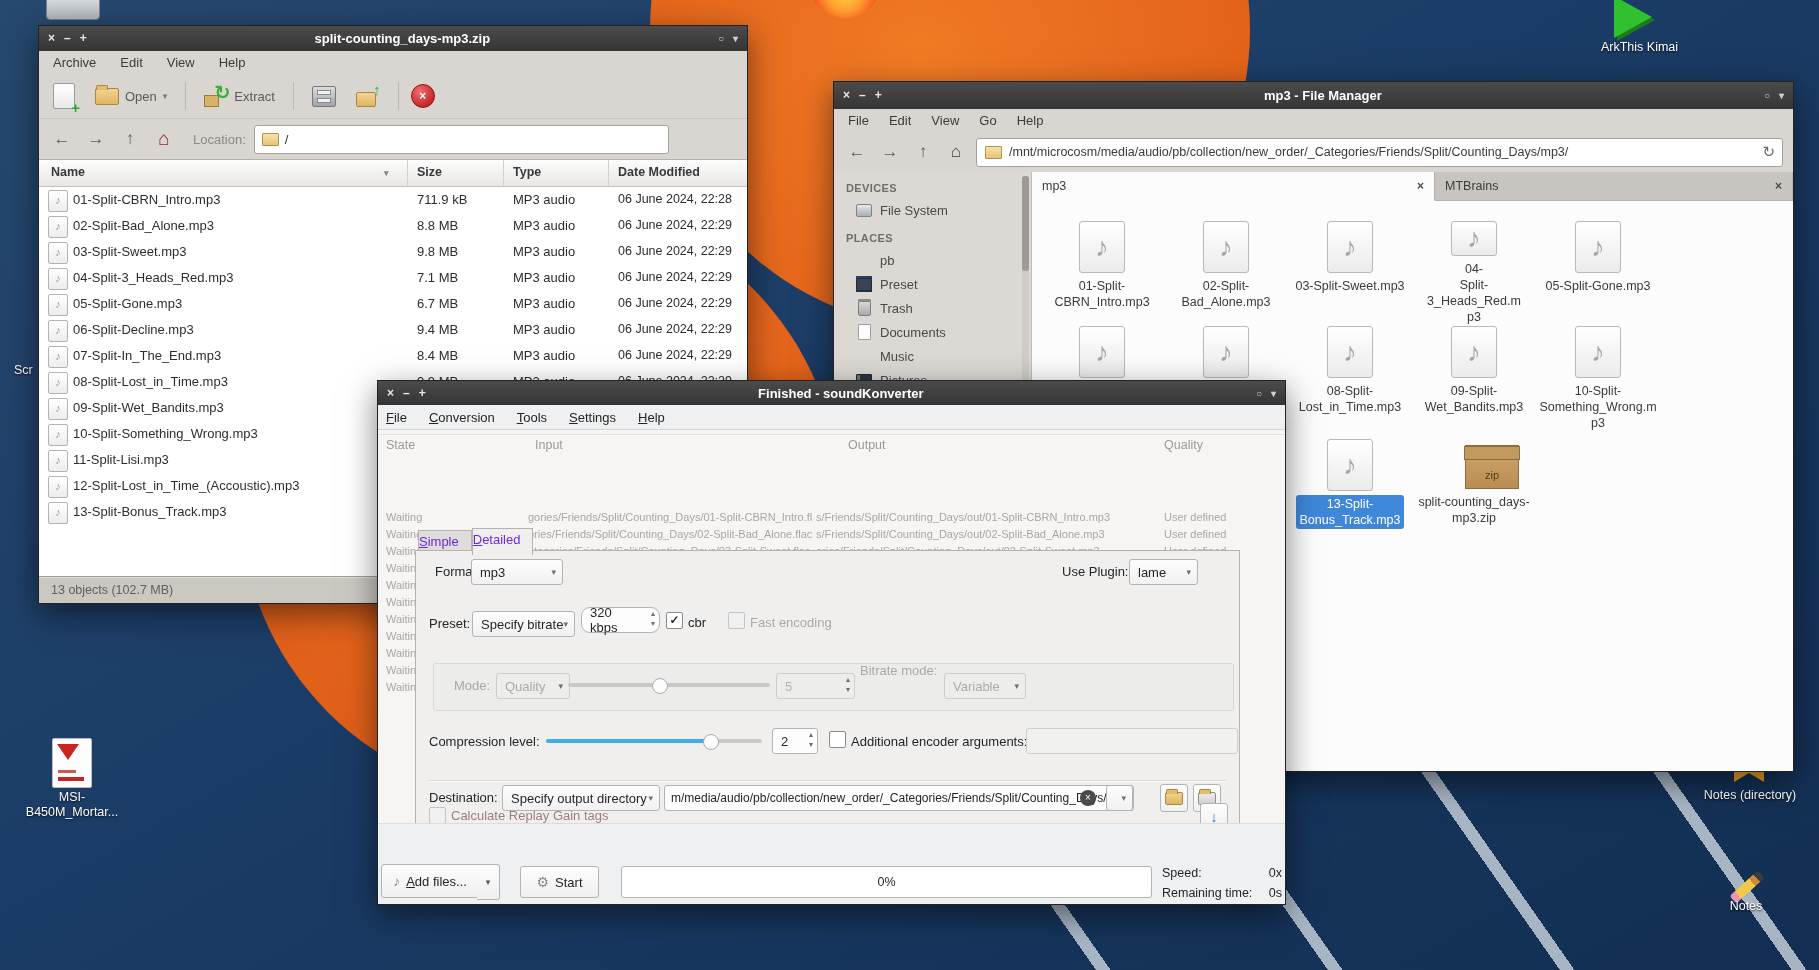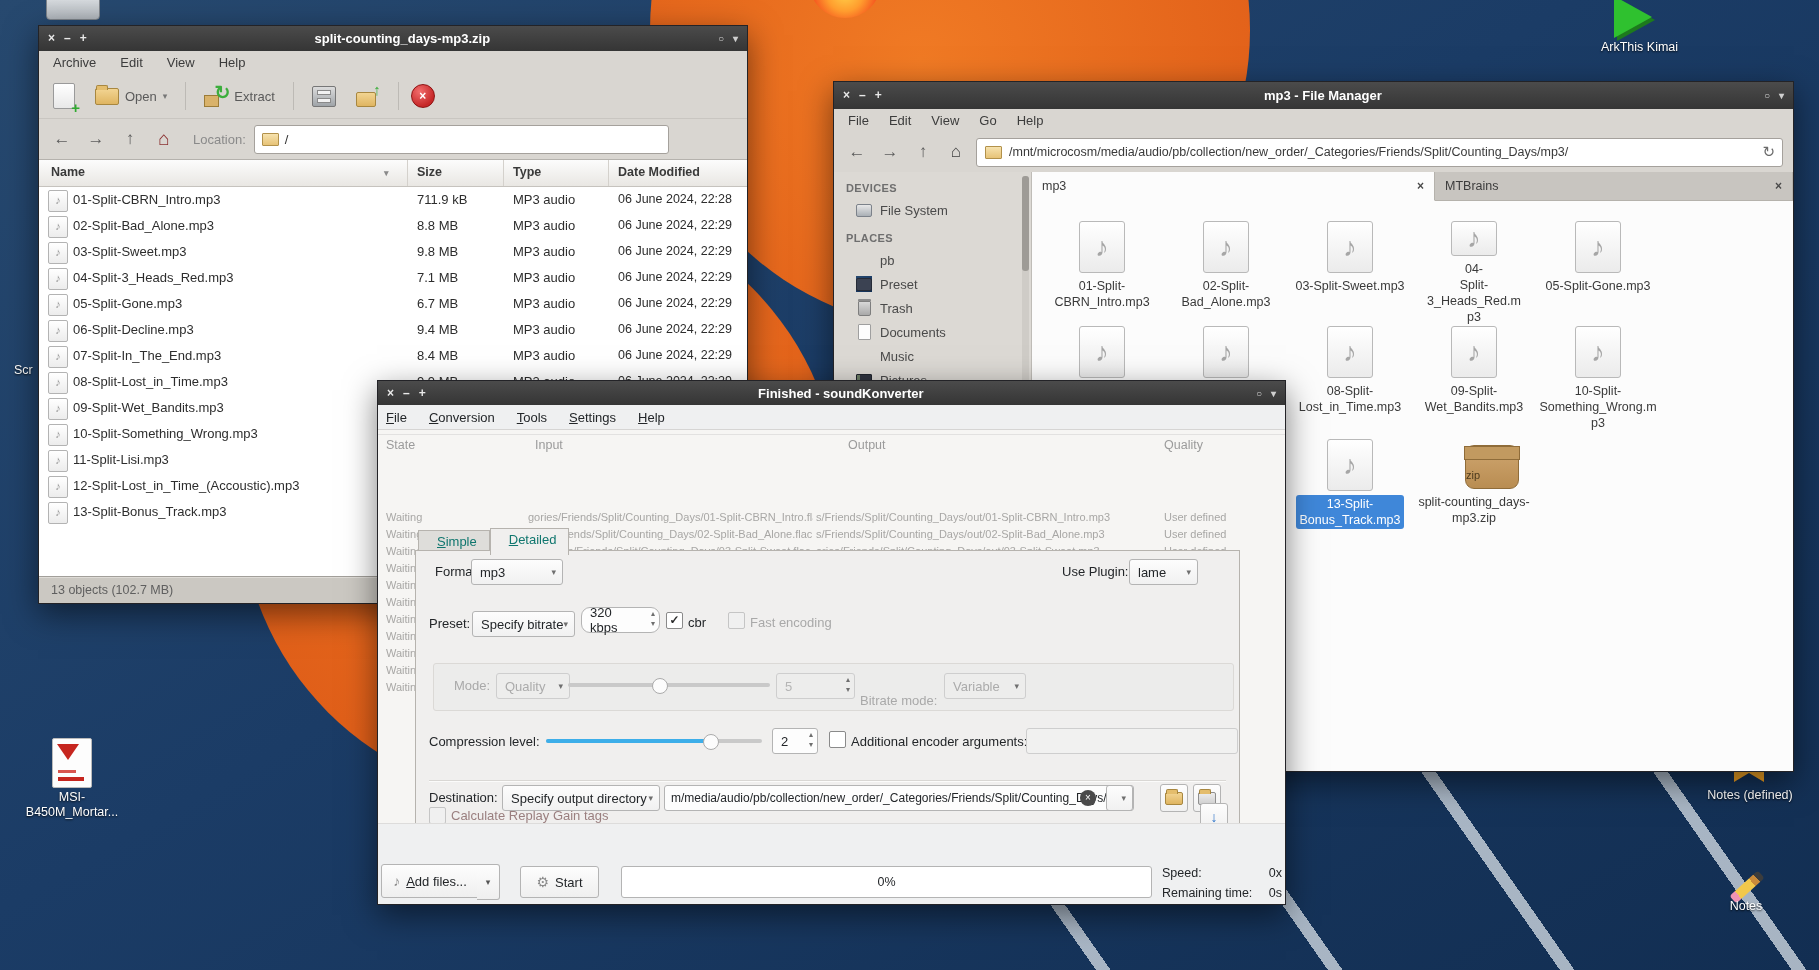--- a/index.html
+++ b/index.html
@@ -116,21 +116,21 @@
   .ftab.inactive{background:#c8c5c0;}
   .ftab:nth-child(1){width:382px;} .ftab:nth-child(2){flex:1;}
   .fm-files{flex:1;background:#fcfcfc;position:relative;overflow:hidden;}
   .fgrid{position:absolute;left:8px;top:20px;display:grid;grid-template-columns:repeat(5,124px);
     grid-template-rows:105px 113px auto;}
   .fcell{display:flex;flex-direction:column;align-items:center;width:124px;}
   .fcell.none{visibility:hidden;}
   .ficon{width:44px;height:50px;background:linear-gradient(#ffffff,#ebebeb);border:1px solid #b9b9b9;border-radius:3px;
     display:flex;align-items:center;justify-content:center;color:#a6a6a6;font-size:27px;}
   .fzip{display:none;width:52px;height:42px;margin-top:6px;background:linear-gradient(#cfa670,#b98d52);
-    border:1px solid #8f6c39;border-radius:9px;position:relative;text-align:left;margin-left:36px;}
+    border:1px solid #8f6c39;border-radius:0;position:relative;text-align:center;margin-left:36px;}
   .fzip b{color:#4c3a1d;font-size:11px;font-weight:normal;line-height:58px;}
   .fzip::before{content:"";position:absolute;left:-2px;top:0;right:-2px;height:12px;background:#c29a60;border:1px solid #8f6c39;}
   .fcell.zip .fzip{display:block;}
   .flabel{margin-top:4px;font-size:12.5px;line-height:16px;color:#3a3a3a;text-align:center;white-space:pre-line;
     padding:1px 4px;border-radius:3px;}
   .fcell.selected .flabel{background:#3f87d9;color:#fff;}
   .fm-status{height:28px;background:#cbc8c2;border-top:1px solid #a29f9a;display:flex;align-items:center;
     font-size:12.5px;color:#5f5f5f;flex:none;box-shadow:inset 0 1px 0 #dedbd6;}
   .fm-status span{margin-left:452px;}
 
@@ -143,21 +143,21 @@
   .sk-list{flex:1;position:relative;background:#f6f5f3;overflow:hidden;}
   .sk-lhead{position:absolute;left:0;right:0;top:4px;height:20px;color:#9b9b9b;font-size:12.5px;border-top:1px solid #e2e1e0;}
   .sk-lhead span{position:absolute;top:3px;}
   .skrow{position:absolute;left:0;right:0;height:17px;font-size:11px;color:#a8a7a5;}
   .skrow span{position:absolute;top:6px;white-space:nowrap;overflow:hidden;}
   .sk-state{left:8px;width:130px;} .sk-in{left:150px;width:285px;} .sk-out{left:438px;width:300px;} .sk-q{left:786px;width:110px;}
 
   
   .dlg{position:absolute;left:37px;top:98px;width:825px;height:345px;z-index:5;}
   .dtabs{position:absolute;left:3px;top:0;height:23px;display:flex;}
-  .dtab{font-size:13px;color:#0f766e;padding:3px 12px 0 18px;border:1px solid #b6b3ae;border-bottom:none;
+  .dtab{font-size:13px;color:#6d28d9;padding:3px 12px 0 0;border:1px solid #b6b3ae;border-bottom:none;
     background:#deddda;height:20px;margin-top:2px;}
   .dtab.active{background:#f0efee;height:23px;margin-top:0;position:relative;z-index:2;}
   .dbody{position:absolute;left:0;right:0;top:22px;bottom:0;background:#f0efee;border:1px solid #b6b3ae;}
   .dcontent{position:absolute;left:0;right:0;top:0;height:288px;border-bottom:1px solid #c9c6c1;}
   .dl{position:absolute;font-size:13px;color:#232629;white-space:nowrap;}
   .dl.dis{color:#a9a9a9;}
   .combo{position:absolute;height:24px;background:linear-gradient(#fdfdfd,#f1f1f1);border:1px solid #b4b4b4;border-radius:3px;
     font-size:13px;color:#232629;display:flex;align-items:center;padding:0 20px 0 8px;white-space:nowrap;}
   .combo .ar{position:absolute;right:6px;top:7px;font-size:9px;color:#6f6f6f;}
   .combo.dis{background:#ededec;color:#ababab;border-color:#cecece;}
@@ -207,21 +207,21 @@
   <div class="dlabel" style="left:1582px;top:40px;width:115px;">ArkThis Kimai</div>
   <div class="dlabel" style="left:14px;top:363px;width:40px;text-align:left;">Scr</div>
   <div class="msi-icon">
       <span class="r1"></span>
       <span class="r2"></span>
       <span class="r3"></span>
     </div>
   <div class="dlabel" style="left:12px;top:790px;width:120px;">MSI-
 B450M_Mortar...</div>
   <div class="bookmark"></div>
-  <div class="dlabel" style="left:1690px;top:788px;width:120px;">Notes (defined)</div>
+  <div class="dlabel" style="left:1690px;top:788px;width:120px;">Notes (directory)</div>
   <div class="pencil">
       <span class="bar"></span>
     </div>
   <div class="dlabel" style="left:1706px;top:899px;width:80px;">Notes</div>
 
   <div class="win arc">
     <div class="tbar">
       <span class="wbtn">×</span>
       <span class="wbtn">–</span>
       <span class="wbtn">+</span>
@@ -795,21 +795,21 @@
                 <span class="track"></span>
                 <span class="hnd" style="left:84px;"></span>
               </span>
             <span class="spin dis" style="left:360px;top:122px;width:49px;">
                 <span>5</span>
                 <span class="ud">
                   <span>▴</span>
                   <span>▾</span>
                 </span>
               </span>
-            <span class="dl dis" style="left:444px;top:142px;">Bitrate mode:</span>
+            <span class="dl dis" style="left:444px;top:112px;">Bitrate mode:</span>
             <span class="combo dis" style="left:528px;top:122px;width:52px;">
                 <span>Variable</span>
                 <span class="ar">▾</span>
               </span>
 
             <span class="dl" style="left:13px;top:183px;">Compression level:</span>
             <span class="slider" style="left:130px;top:183px;width:216px;">
                 <span class="track"></span>
                 <span class="fill" style="width:164px;"></span>
                 <span class="hnd" style="left:157px;"></span>

